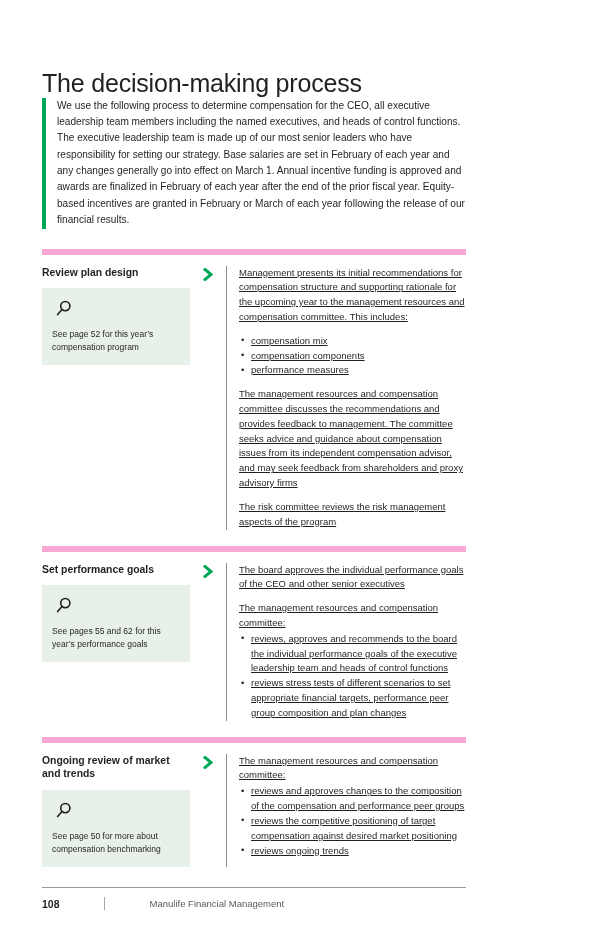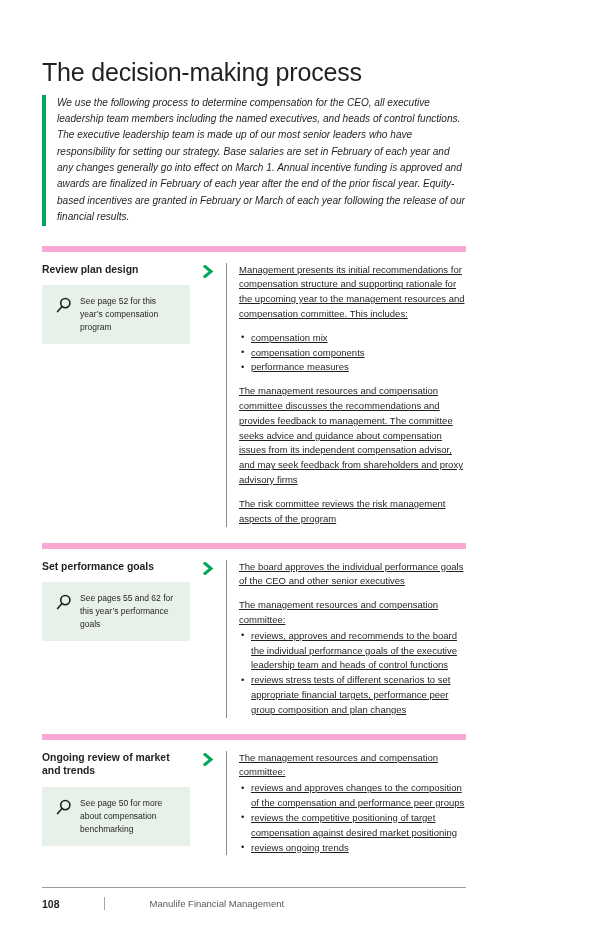--- a/index.html
+++ b/index.html
@@ -12,39 +12,38 @@
     height: 934px;
     font-family: "Liberation Sans", sans-serif;
     color: #231f20;
     overflow: hidden;
   }
   .page {
     position: relative;
     width: 508px;
     height: 934px;
     box-sizing: border-box;
-    padding: 1px 42px;
+    padding: 12px 42px;
   }
 
   
   .page-title {
     font-size: 25px;
     font-weight: 400;
     letter-spacing: -0.2px;
     color: #231f20;
     margin: 0;
     padding-top: 57px;
     line-height: 1.15;
   }
 
   
   .intro {
     display: flex;
-    margin-top: 8px;
-    font-style: italic;
+    margin-top: 0;
   }
   .intro-bar {
     width: 4px;
     flex: 0 0 4px;
     background: #00a758;
     border-radius: 0;
   }
   .intro-text {
     font-size: 10.1px;
     line-height: 1.62;
@@ -76,20 +75,21 @@
   }
 
   .callout {
     background: #e7f1e9;
     display: flex;
     align-items: flex-start;
     padding: 10px 10px 11px 8px;
     box-sizing: border-box;
     width: 148px;
     min-height: 44px;
+    flex-direction: column;
   }
   .callout-icon {
     flex: 0 0 28px;
     width: 28px;
     height: 26px;
     display: flex;
     align-items: flex-start;
     justify-content: center;
     padding-top: 2px;
   }

